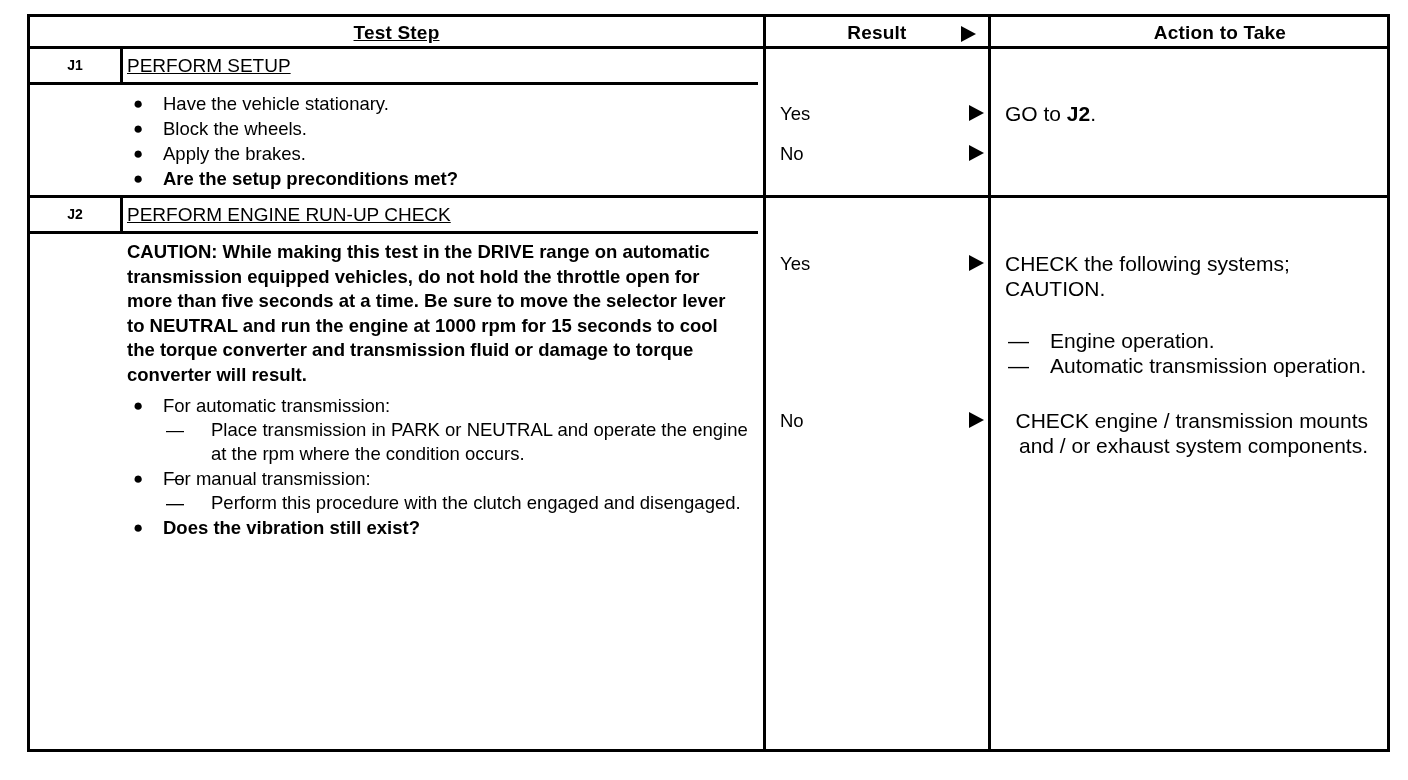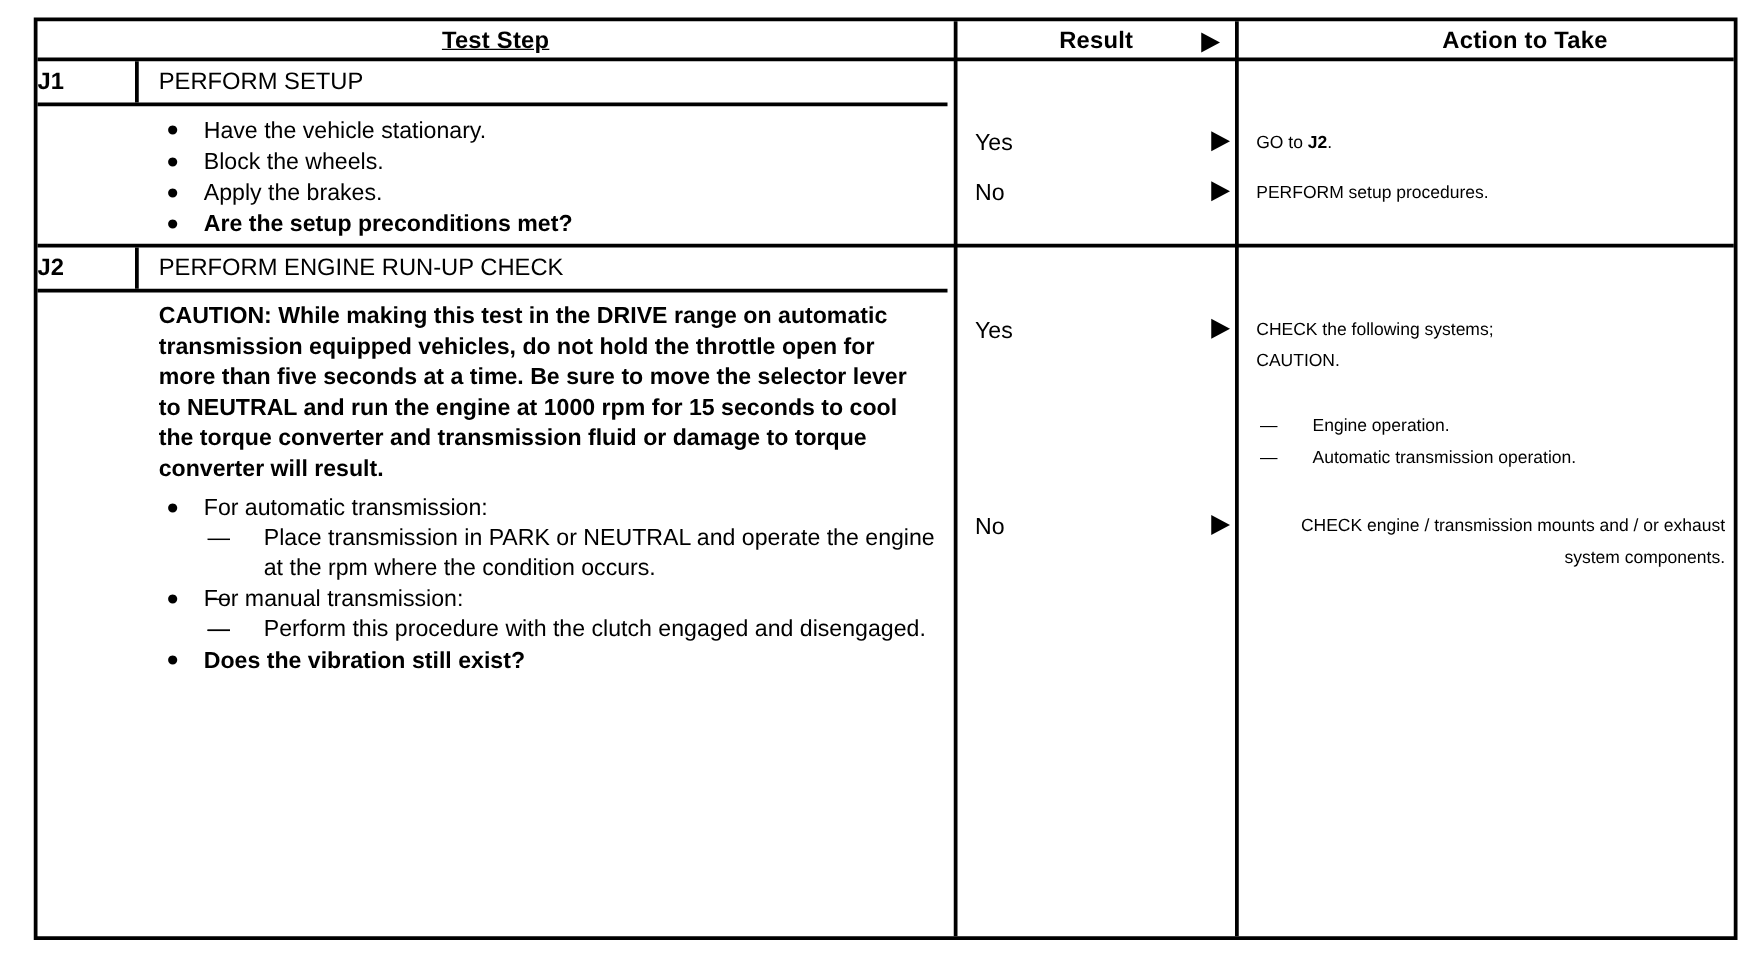--- a/index.html
+++ b/index.html
@@ -113,36 +113,38 @@
     position: relative;
     margin: 0;
     height: 36px;
     width: 728px;
     box-sizing: border-box;
     border-bottom: 3px solid #000;
   }
   .step-id {
     position: absolute;
     left: 0; top: 0;
-    width: 81px;
+    width: 93px;
     height: 33px;
     line-height: 33px;
+    text-align: center;
     font-weight: bold;
-    font-size: 19px;
+    font-size: 14px;
     border-right: 3px solid #000;
     box-sizing: border-box;
   }
   .step-title {
     position: absolute;
     left: 97px;
     top: 0;
     height: 33px;
     line-height: 33px;
     font-size: 19px;
     white-space: nowrap;
+    text-decoration: underline;
   }
 
   .step-body {
     position: relative;
     padding: 6px 0 0 0;
   }
 
   
   ul.blist, ul.dlist {
     list-style: none;
@@ -217,22 +219,22 @@
   .action-col {
     position: absolute;
     left: 961px;
     top: 0;
     width: 399px;
     height: 100%;
   }
   .act-block {
     position: absolute;
     left: 14px;
-    right: 10px;
-    font-size: 14px;
+    right: 22px;
+    font-size: 21px;
     line-height: 25px;
   }
   .act-block .ln { display: block; }
   .act-block b { font-weight: bold; }
 
   ul.act-dashes {
     list-style: none;
     margin: 0;
     padding: 0;
   }
@@ -305,23 +307,20 @@
         <div class="res-item" style="top:92px;">
           <span class="res-label">No</span>
           <span class="tri"></span>
         </div>
       </div>
 
       <div class="action-col">
         <div class="act-block" style="top:52px;">
           <span>GO to </span><b>J2</b><span>.</span>
         </div>
-        <div class="act-block" style="top:92px;">
-          <span>PERFORM setup procedures.</span>
-        </div>
       </div>
 
     </div>
 
     <div class="step j2">
 
       <div class="left-col">
         <div class="step-head">
           <div class="step-id">J2</div>
           <div class="step-title">PERFORM ENGINE RUN-UP CHECK</div>

